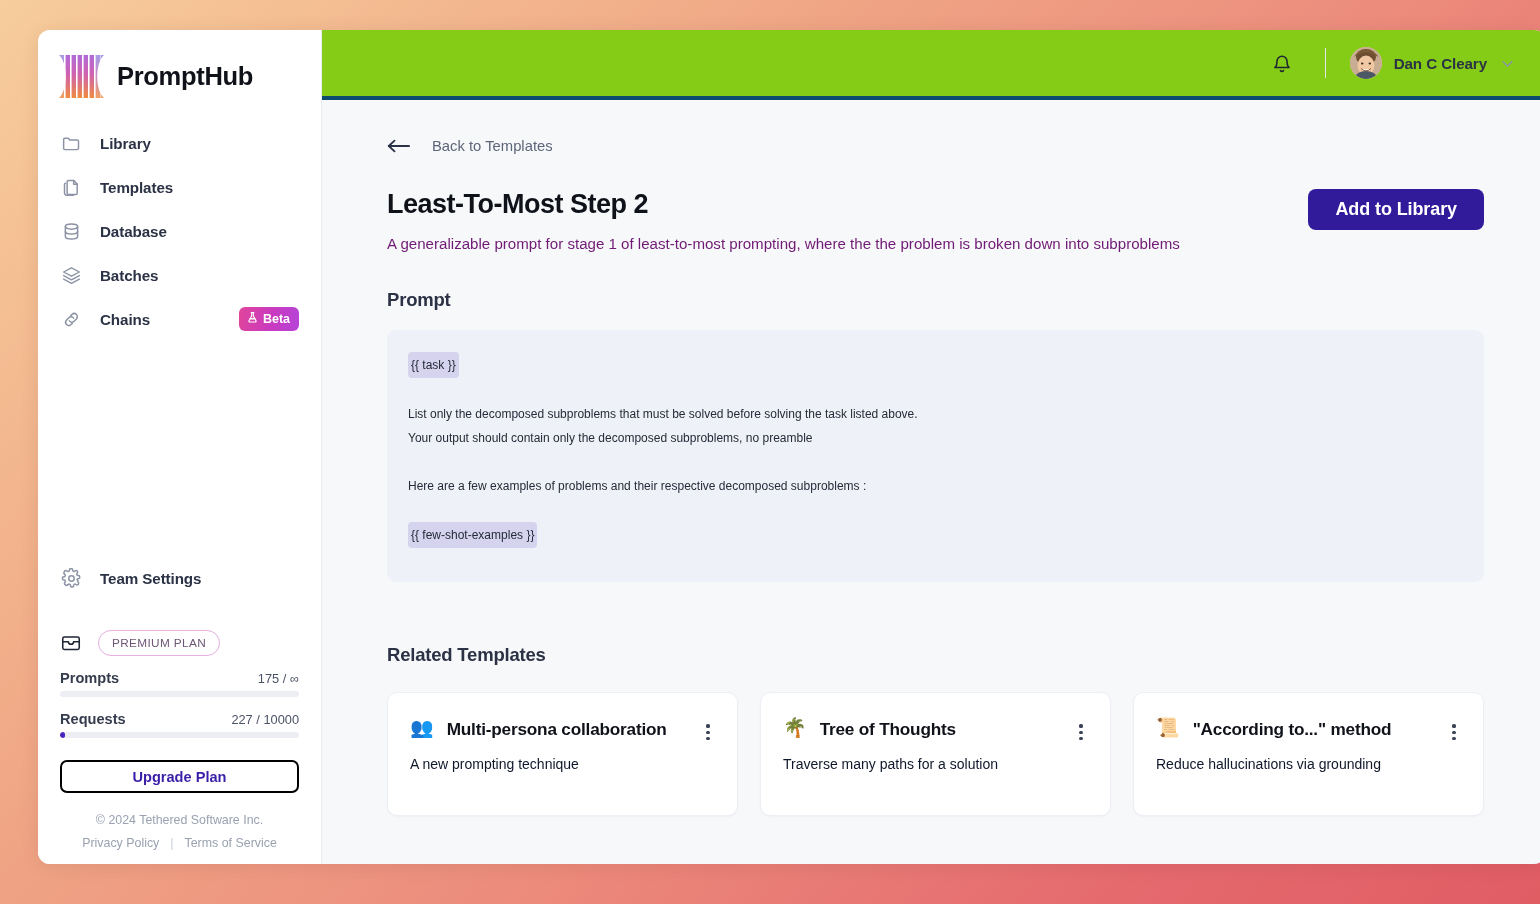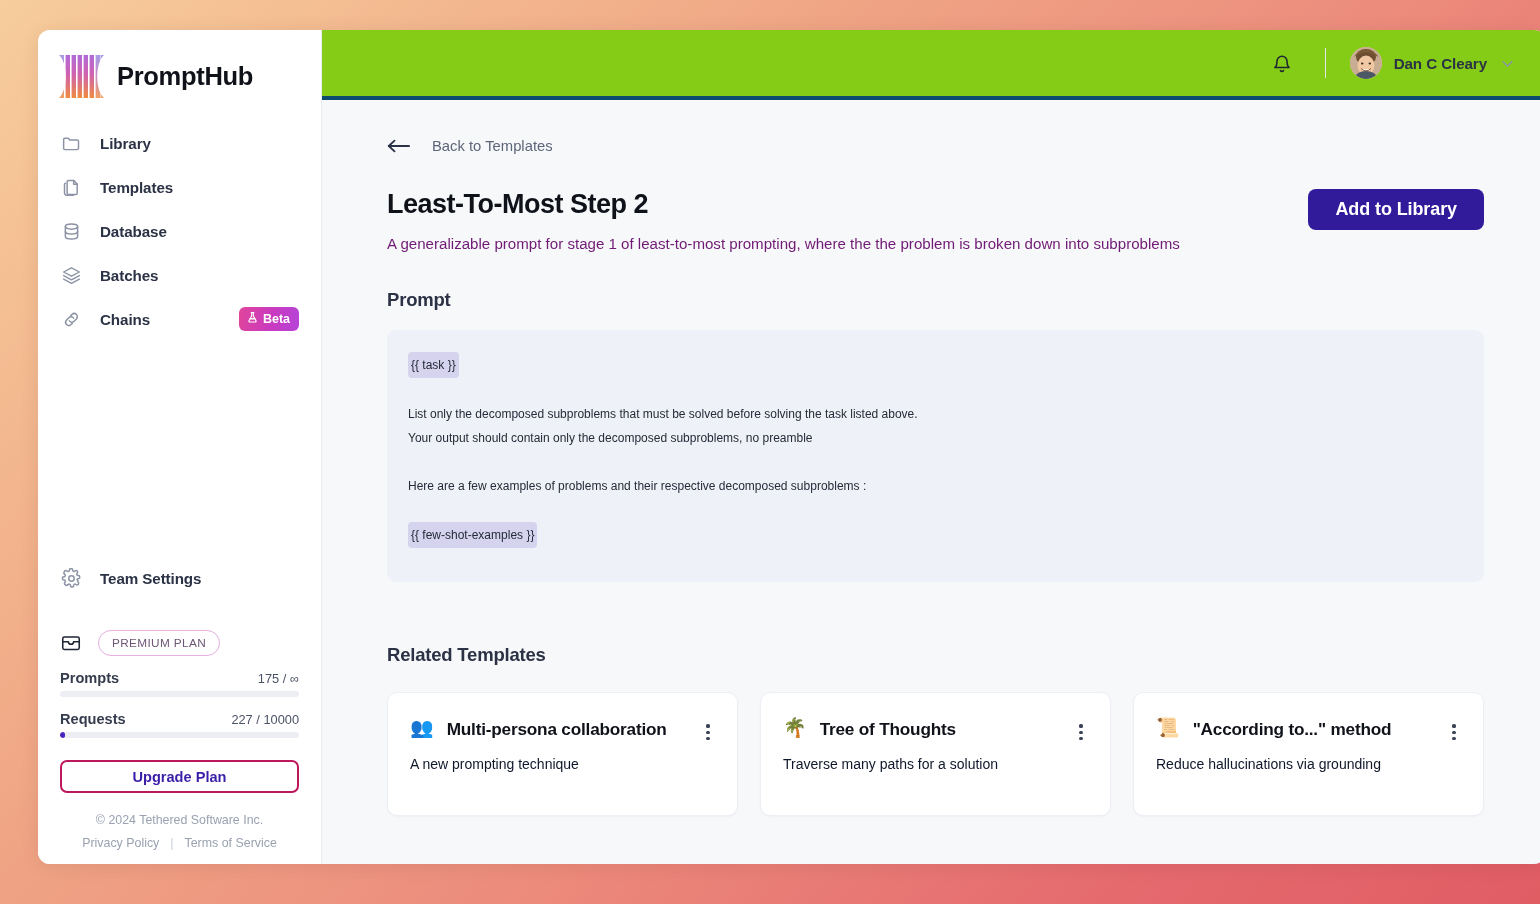--- a/index.html
+++ b/index.html
@@ -162,21 +162,21 @@
     position: absolute;
     left: 0; top: 0; bottom: 0;
     background: #4a22bf;
     border-radius: 999px;
   }
 
   .upgrade-btn {
     margin-top: 22px;
     width: 100%;
     height: 33px;
-    border: 2px solid #be185d;
+    border: 2px solid #000000;
     border-radius: 7px;
     background: #ffffff;
     color: #3b1fa8;
     font-family: "Liberation Sans", sans-serif;
     font-size: 14.6px;
     font-weight: 700;
     cursor: pointer;
     display: flex;
     align-items: center;
     justify-content: center;

